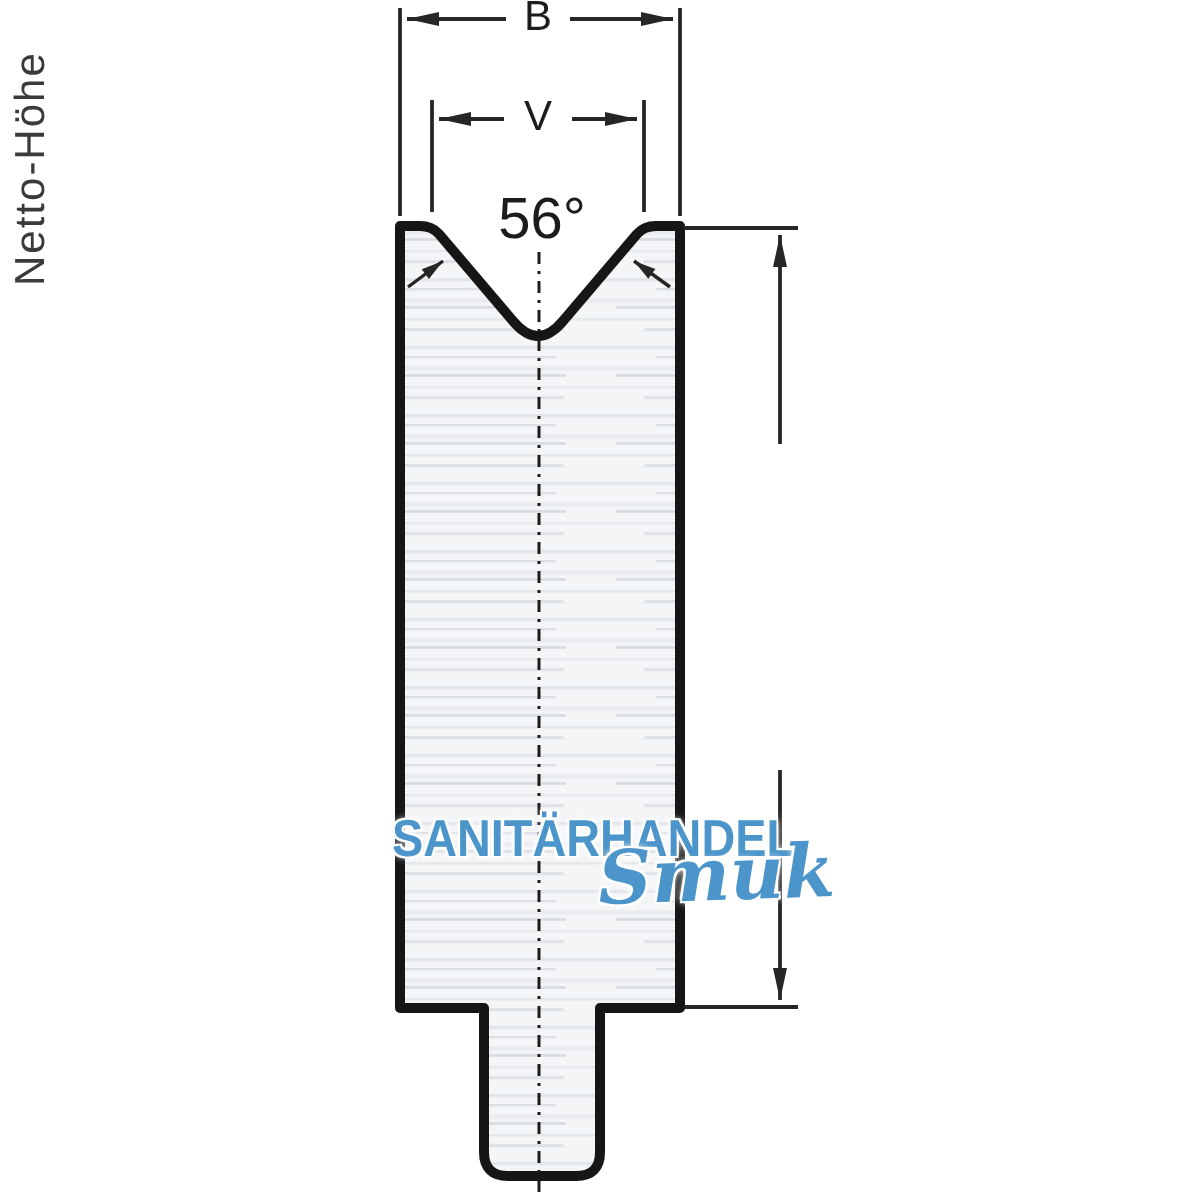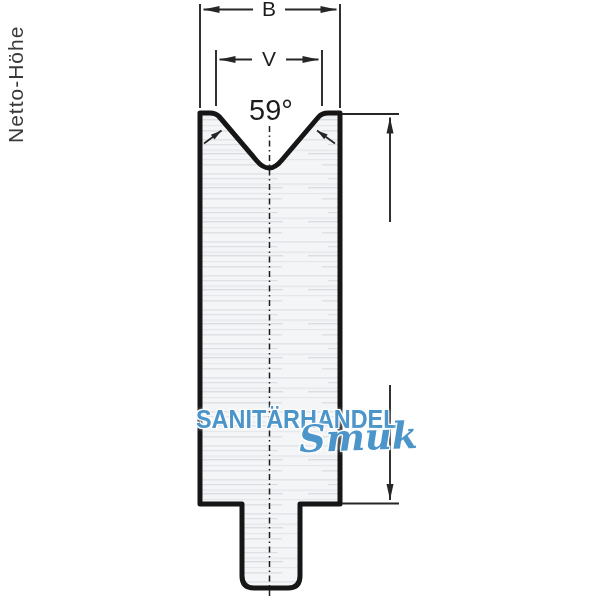--- a/index.html
+++ b/index.html
@@ -121,21 +121,21 @@
       <line x1="342" y1="503.5" x2="399" y2="503.5"></line>
       <line x1="390" y1="222" x2="390" y2="117.5" marker-end="url(#arr)"></line>
       <line x1="390" y1="385" x2="390" y2="500" marker-end="url(#arr)"></line>
     </g>
   </svg>
 
   <div id="b-label" class="dim-label">B</div>
 
   <div id="v-label" class="dim-label">V</div>
 
-  <div id="angle-label" class="dim-label">59°</div>
+  <div id="angle-label" class="dim-label">56°</div>
 
   <div id="nh-label">Netto-Höhe</div>
 
   <div id="wm-line1" class="watermark">SANITÄRHANDEL</div>
 
   <div id="wm-line2" class="watermark">Smuk</div>
 
 </div>
 
 </body></html>

